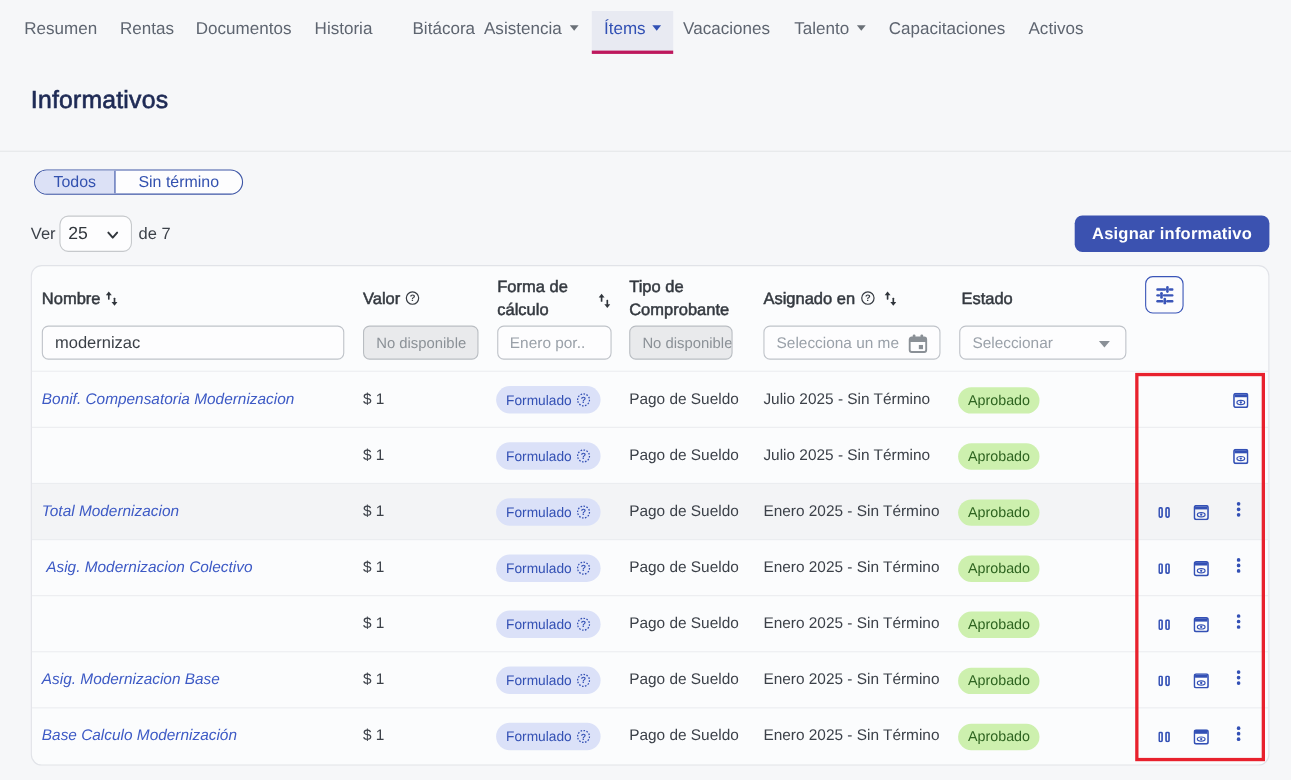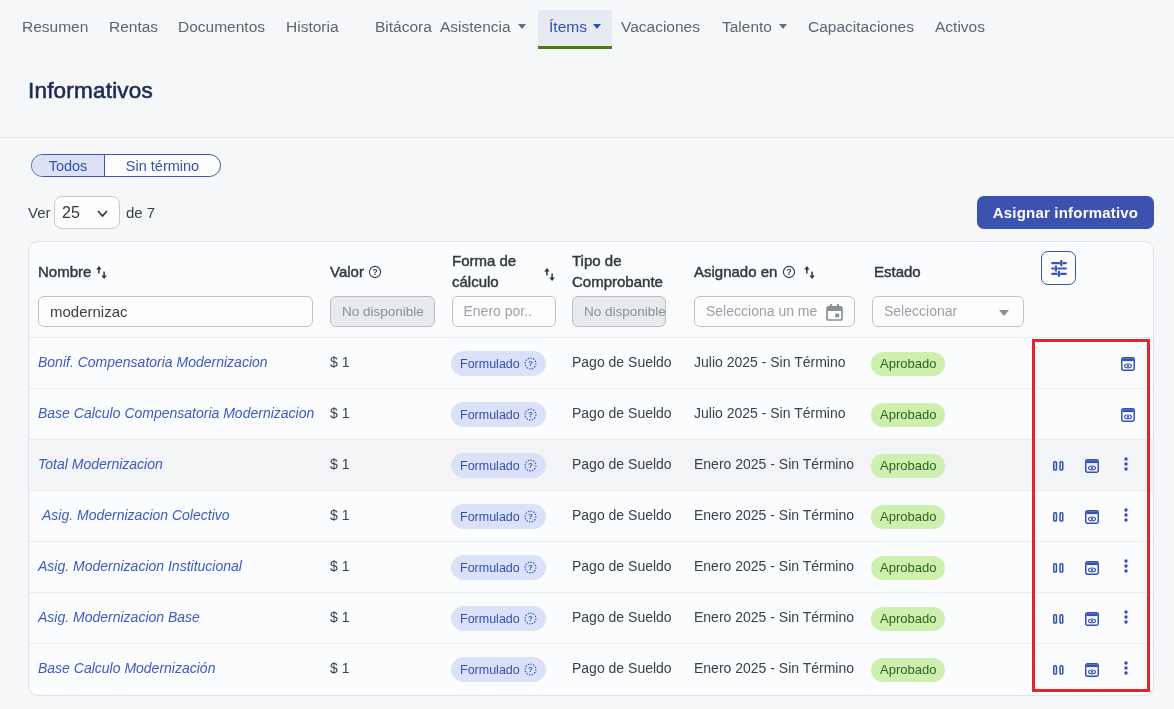--- a/index.html
+++ b/index.html
@@ -2,21 +2,21 @@
 <html><head>
 <meta charset="utf-8">
 <style>
   * { margin:0; padding:0; box-sizing:border-box; }
   html,body { width:1174px; height:709px; }
   body { background:#f6f7f9; font-family:"Liberation Sans", sans-serif; }
   .page { position:relative; width:1174px; height:709px; overflow:hidden; }
   .abs { position:absolute; }
   .nav-item { position:absolute; top:18px; font-size:15.5px; color:#5e6570; white-space:nowrap; }
   .caret { display:inline-block; width:0; height:0; border-left:4.5px solid transparent; border-right:4.5px solid transparent; border-top:5.5px solid #6a7077; margin-left:7px; vertical-align:middle; position:relative; top:-1px; }
-  .tab-active { position:absolute; left:538px; top:10px; width:74px; height:38.5px; background:#e8eaf2; border-bottom:3px solid #4d7c0f; text-align:center; }
+  .tab-active { position:absolute; left:538px; top:10px; width:74px; height:38.5px; background:#e8eaf2; border-bottom:3px solid #be185d; text-align:center; }
   .tab-active span.txt { display:inline-block; margin-top:8px; font-size:15.5px; color:#3150b4; font-weight:400; }
   .tab-active .caret { border-top-color:#3150b4; margin-left:6px; }
   h1 { position:absolute; left:28px; top:78px; font-size:22.5px; font-weight:400; color:#1e2a55; -webkit-text-stroke:0.6px #1e2a55; letter-spacing:0.2px; }
   .divider { position:absolute; left:0; top:137px; width:1174px; height:1px; background:#e4e6e9; }
 
   .toggle { position:absolute; left:31px; top:154px; height:23px; border:1px solid #3e56a6; border-radius:15px; display:flex; overflow:hidden; background:#fdfdfe; }
   .toggle .seg { display:flex; align-items:center; justify-content:center; font-size:14.5px; color:#3351af; }
   .toggle .seg1 { width:73px; background:#dce1f6; border-right:1px solid #3e56a6; }
   .toggle .seg2 { width:115px; }
 
@@ -163,21 +163,20 @@
     <div class="icons" style="left:1092px; display:flex; align-items:center;">
         <svg width="14" height="14" viewBox="0 0 14 14">
           <rect x="0.75" y="0.75" width="12.5" height="12.5" rx="1.7" fill="none" stroke="#3350b5" stroke-width="1.5"></rect>
           <rect x="1.4" y="1.4" width="11.2" height="2.7" fill="#3350b5"></rect>
           <ellipse cx="7" cy="8.9" rx="3.5" ry="1.9" fill="none" stroke="#3350b5" stroke-width="1.1"></ellipse>
           <circle cx="7" cy="8.9" r="1.05" fill="#3350b5"></circle>
         </svg>
       </div>
   </div>
   <div class="row" style="top:389px;">
-    <div class="cell link" style="left:9px;">Base Calculo Compensatoria Modernizacion</div>
     <div class="cell" style="left:301px;">$ 1</div>
     <div class="badge-f">Formulado <svg width="13" height="13" viewBox="0 0 13 13" style="vertical-align:-2.5px;">
           <circle cx="6.5" cy="6.5" r="5.4" fill="none" stroke="#3350b4" stroke-width="1.15" stroke-dasharray="1.45 1.3"></circle>
           <text x="6.5" y="9.3" font-size="8" font-weight="700" text-anchor="middle" fill="#3350b4" font-family="Liberation Sans, sans-serif">?</text>
         </svg></div>
     <div class="cell" style="left:543px;">Pago de Sueldo</div>
     <div class="cell" style="left:665px;">Julio 2025 - Sin Término</div>
     <div class="badge-a">Aprobado</div>
     <div class="icons" style="left:1092px; display:flex; align-items:center;">
         <svg width="14" height="14" viewBox="0 0 14 14">
@@ -238,21 +237,20 @@
           <circle cx="7" cy="8.9" r="1.05" fill="#3350b5"></circle>
         </svg>
         <span style="margin-left:4px;"><svg width="4" height="14" viewBox="0 0 4 14">
             <circle cx="2" cy="2" r="1.7" fill="#3350b5"></circle>
             <circle cx="2" cy="7" r="1.7" fill="#3350b5"></circle>
             <circle cx="2" cy="12" r="1.7" fill="#3350b5"></circle>
           </svg></span>
       </div>
   </div>
   <div class="row" style="top:542px;">
-    <div class="cell link" style="left:9px;">Asig. Modernizacion Institucional</div>
     <div class="cell" style="left:301px;">$ 1</div>
     <div class="badge-f">Formulado <svg width="13" height="13" viewBox="0 0 13 13" style="vertical-align:-2.5px;">
           <circle cx="6.5" cy="6.5" r="5.4" fill="none" stroke="#3350b4" stroke-width="1.15" stroke-dasharray="1.45 1.3"></circle>
           <text x="6.5" y="9.3" font-size="8" font-weight="700" text-anchor="middle" fill="#3350b4" font-family="Liberation Sans, sans-serif">?</text>
         </svg></div>
     <div class="cell" style="left:543px;">Pago de Sueldo</div>
     <div class="cell" style="left:665px;">Enero 2025 - Sin Término</div>
     <div class="badge-a">Aprobado</div>
     <div class="icons" style="left:1023.6px; display:flex; align-items:center; gap:21px;">
         <svg width="11" height="10" viewBox="0 0 11 10">

